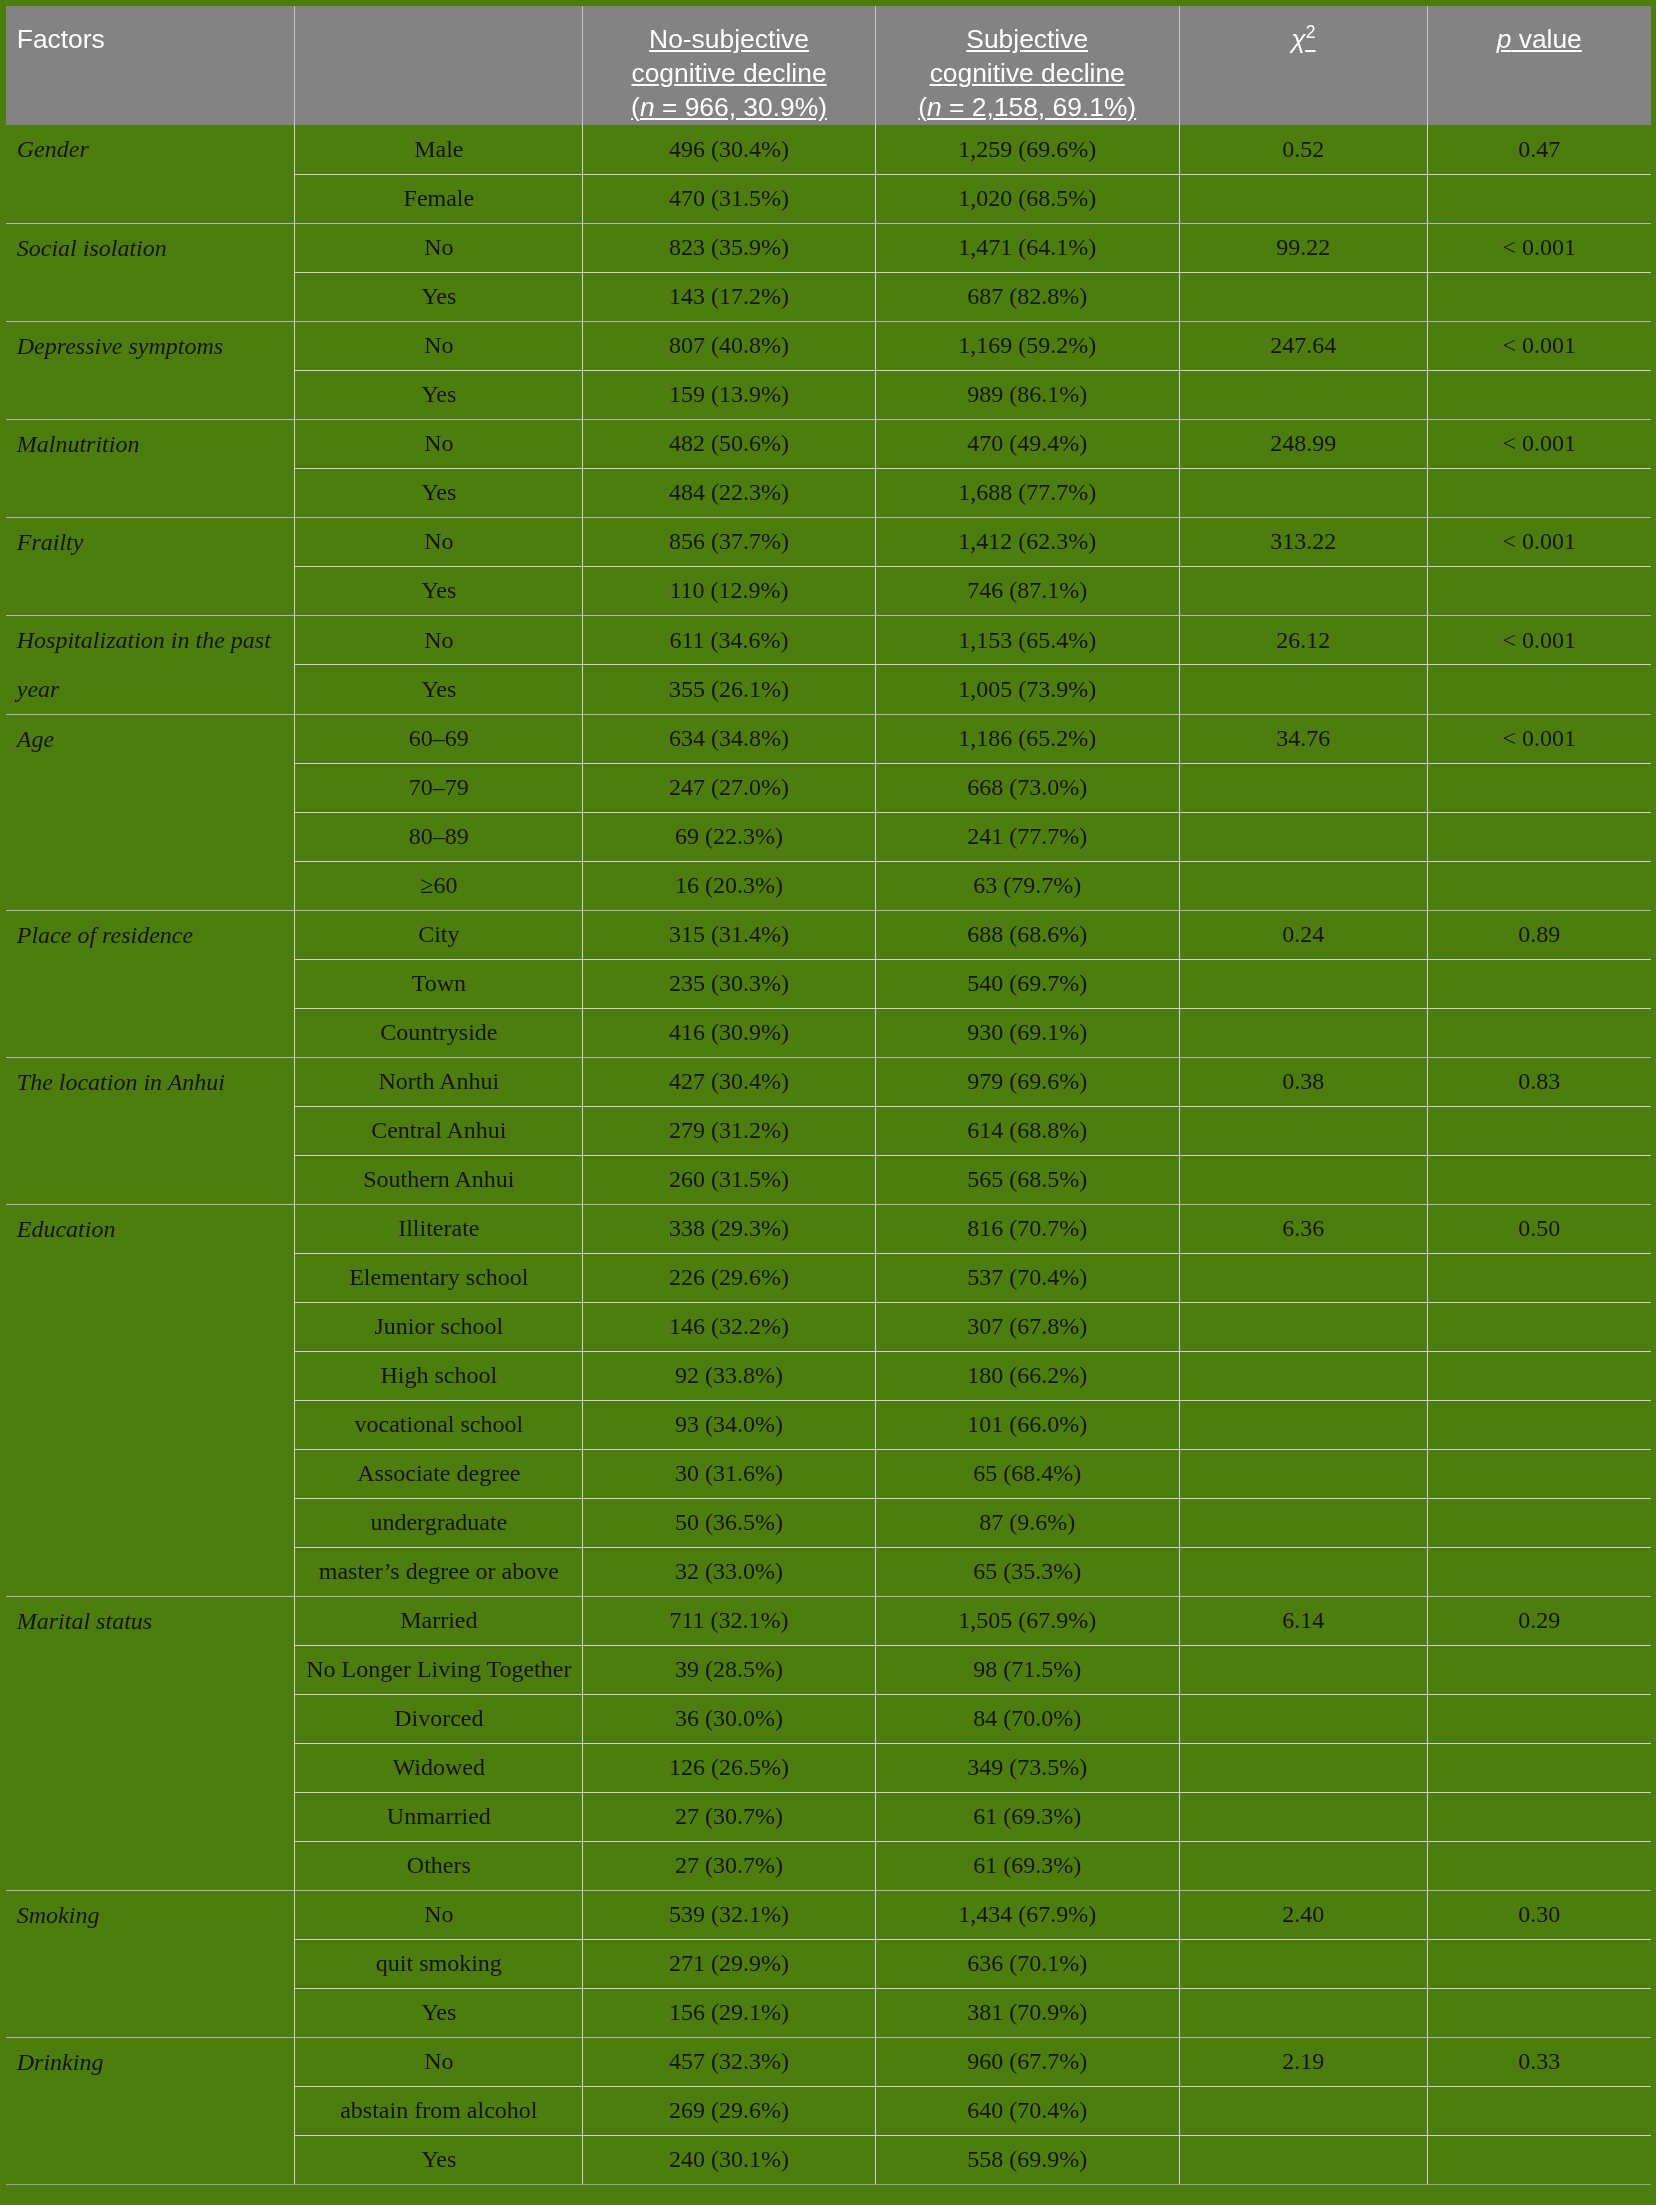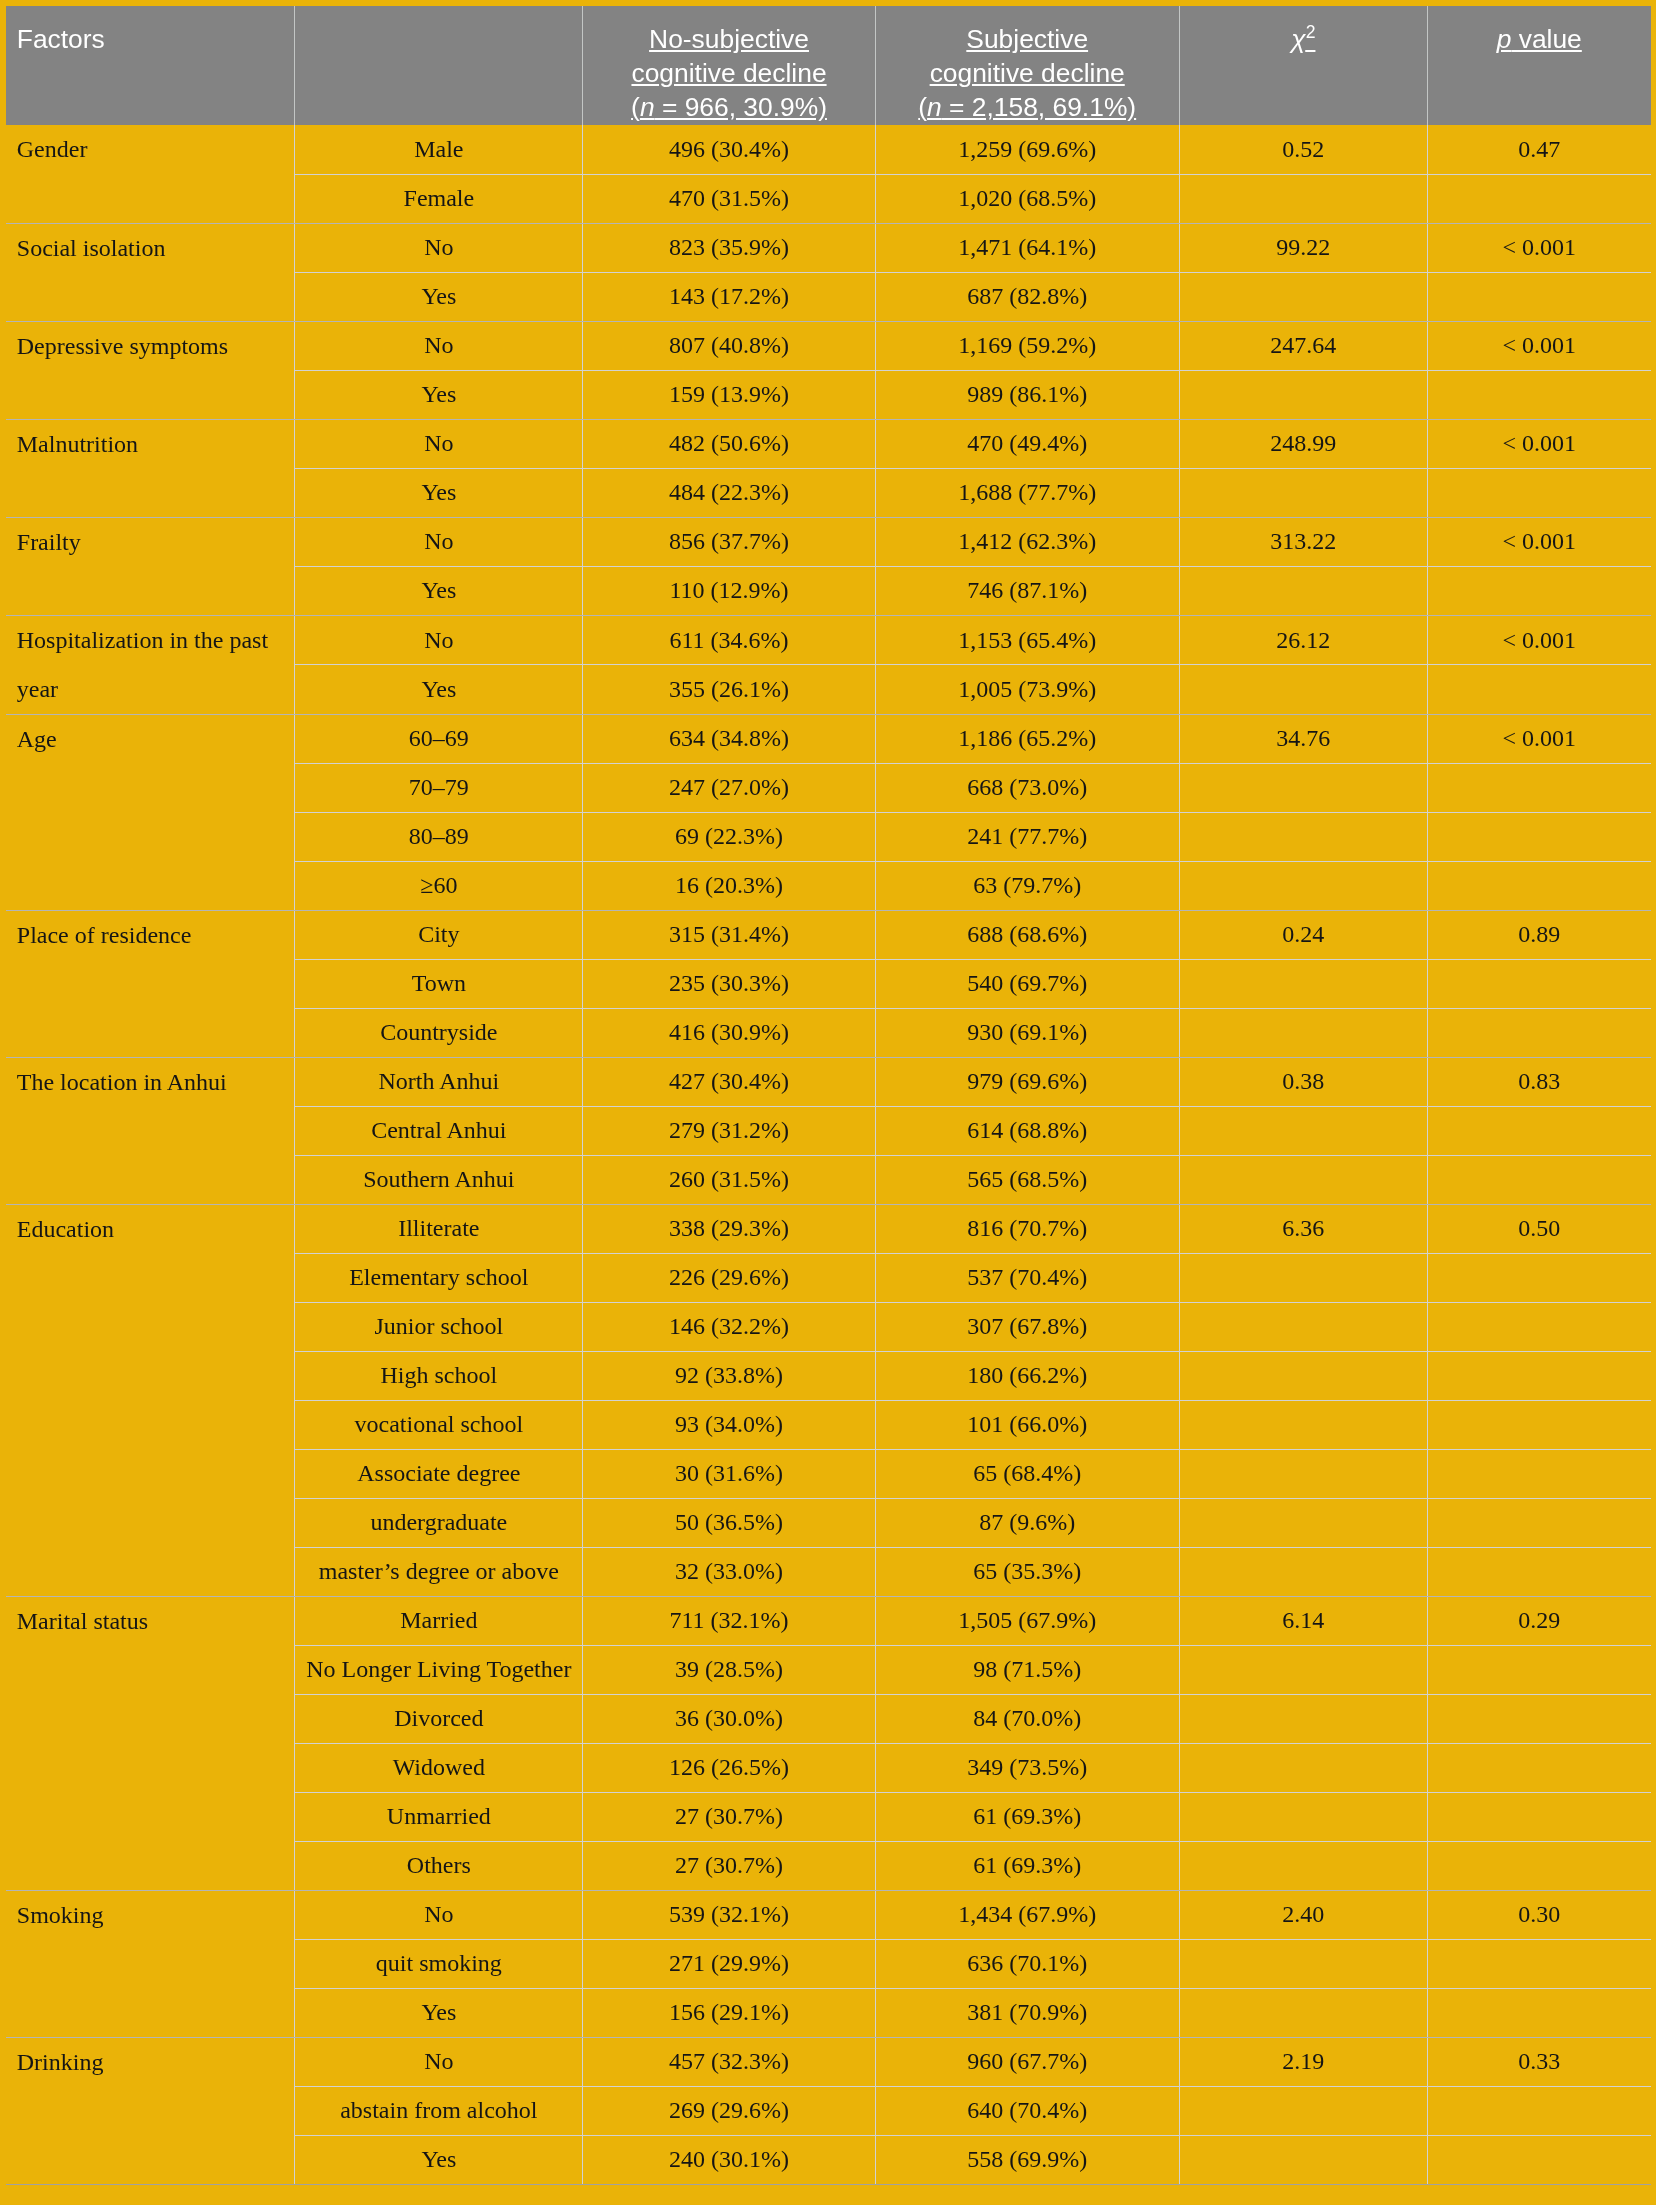--- a/index.html
+++ b/index.html
@@ -1,20 +1,20 @@
 <!DOCTYPE html>
 <html style="font-size:13px"><head>
 <meta charset="utf-8">
 <style>
   html, body { margin: 0; padding: 0; background: #ffffff; }
   .page {
     position: relative;
     width: 1657px;
     height: 2205px;
-    background: #eab308;
+    background: #4d7c0f;
     overflow: hidden;
   }
   table.stats-table {
     border-collapse: collapse;
     table-layout: fixed;
     margin: 6.4px 0 0 5.6px;
     width: 1645px;
   }
   thead tr { height: 119px; }
   thead th {
@@ -46,20 +46,21 @@
     padding: 0;
     overflow: hidden;
   }
   tbody td.factor {
     text-align: left;
     vertical-align: top;
     padding: 0 8px 0 11.2px;
     line-height: 49px;
     border-left: none;
     border-bottom: 1.6px solid #b5b5b5;
+    font-style: italic;
   }
   tr.group-end td { border-bottom-color: #b5b5b5; }
   tr.table-end td, td.factor.last-factor { border-bottom: 1.6px solid #a1a1a1; }
 </style>
 </head>
 <body>
 
 <div class="page">
   <table class="stats-table">
     <colgroup>

